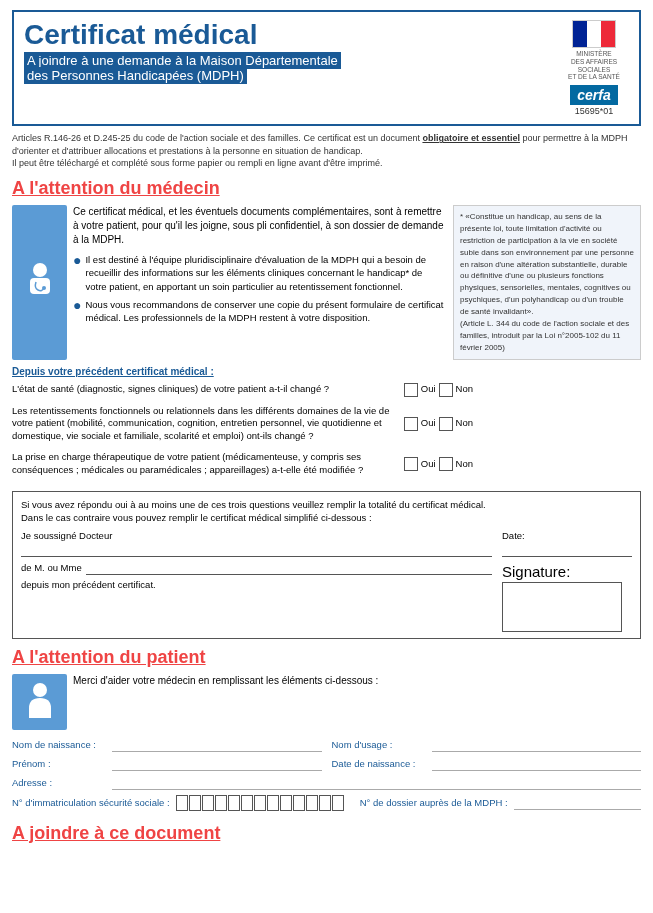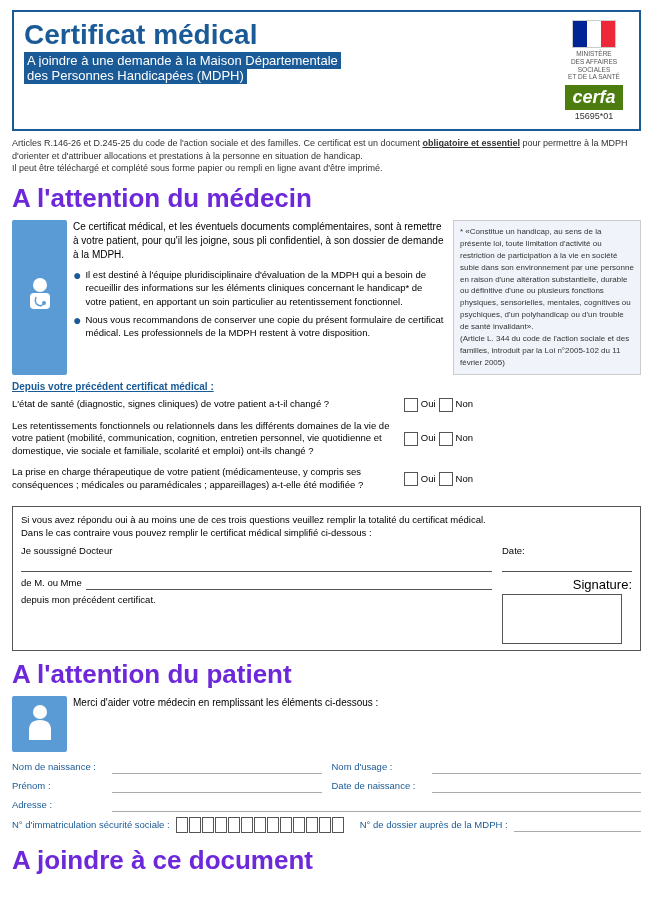--- a/index.html
+++ b/index.html
@@ -55,24 +55,25 @@
       color: #333;
       margin-bottom: 8px;
       line-height: 1.4;
     }
     .legal-text strong {
       font-weight: bold;
       text-decoration: underline;
     }
     
     .section-header {
-      font-size: 26px;
-      color: #6d28d9;
+      font-size: 18px;
+      color: #ef4444;
       font-weight: bold;
       margin-bottom: 6px;
+      text-decoration: underline;
     }
     .doctor-icon-area {
       width: 55px;
       flex-shrink: 0;
       background: #5b9bd5;
       display: flex;
       align-items: center;
       justify-content: center;
       padding: 6px 4px;
       border-radius: 2px;
@@ -161,22 +162,21 @@
       min-height: 14px;
       width: 100%;
     }
     .signature-box {
       border: 1px solid #555;
       width: 120px;
       height: 50px;
       padding: 3px;
     }
     .signature-label {
-      font-size: 13px;
-      text-align: right;
+      font-size: 15px;
     }
     
     .patient-section {
       margin-bottom: 8px;
     }
     .patient-icon-area {
       width: 55px;
       flex-shrink: 0;
       background: #5b9bd5;
       display: flex;
@@ -277,21 +277,21 @@
           <div class="fr-white"></div>
           <div class="fr-red"></div>
         </div>
         <div style="font-size:6.5px;text-align:center;color:#555;line-height:1.2;max-width:70px;">
           <span>MINISTÈRE</span><br>
           <span>DES AFFAIRES SOCIALES</span><br>
           <span>ET DE LA SANTÉ</span>
         </div>
       </div>
       <div style="display:flex;flex-direction:column;align-items:center;">
-        <div style="background:#4d7c0f;color:#fff;font-size:18px;font-weight:bold;font-style:italic;padding:2px 7px;">cerfa</div>
+        <div style="background:#0369a1;color:#fff;font-size:14px;font-weight:bold;font-style:italic;padding:2px 7px;">cerfa</div>
         <div style="font-size:9px;color:#333;margin-top:1px;">15695*01</div>
       </div>
     </div>
   </div>
 
   <div class="legal-text">
     <span>Articles R.146-26 et D.245-25 du code de l'action sociale et des familles.</span><span> Ce certificat est un document </span><strong>obligatoire et essentiel</strong><span> pour permettre à la MDPH d'orienter et d'attribuer allocations et prestations à la personne en situation de handicap.</span><br>
     <span>Il peut être téléchargé et complété sous forme papier ou rempli en ligne avant d'être imprimé.</span>
   </div>
 

